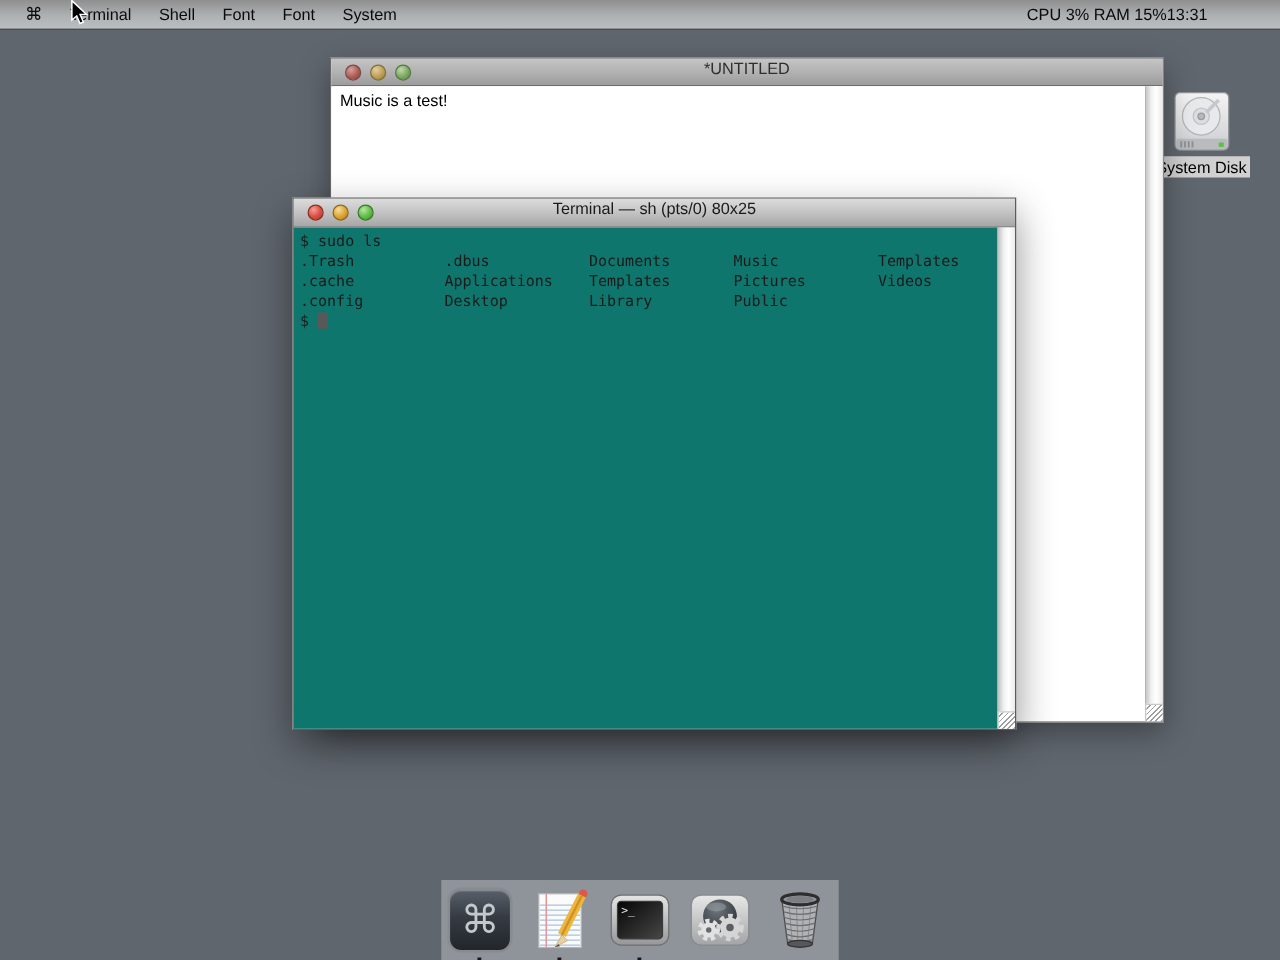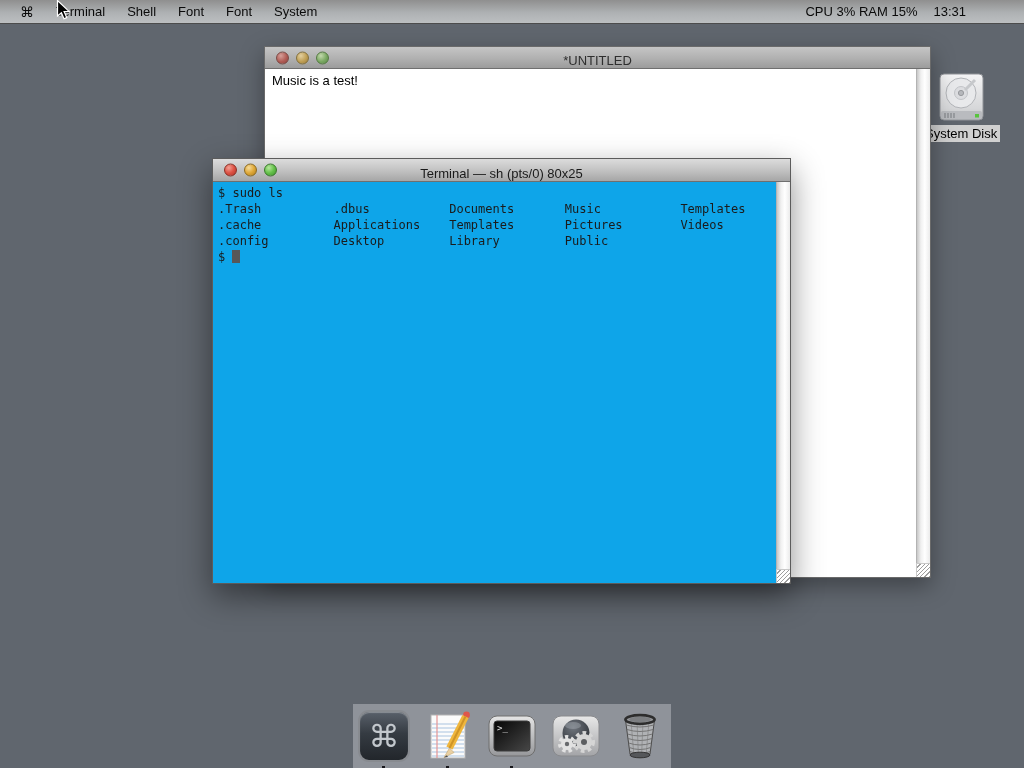--- a/index.html
+++ b/index.html
@@ -9,34 +9,34 @@
   #desktop { position:relative; width:1024px; height:768px; background:#60666e; overflow:hidden; }
 
   
   #menubar {
     position:absolute; top:0; left:0; width:1024px; height:24px; z-index:20;
     background:linear-gradient(180deg,#8f8f8f 0%,#aeb1b3 55%,#bcbfc1 100%);
     border-bottom:1px solid #4c4c4c;
     display:flex; align-items:center; font-size:13px; color:#0a0a0a;
   }
   #menubar .left { display:flex; align-items:center; gap:22px; padding-left:20px; }
-  #menubar .right { margin-left:auto; display:flex; align-items:center; gap:16px; padding-right:58px; }
+  #menubar .right { margin-left:auto; display:flex; align-items:center; gap:0; padding-right:58px; }
   .menu-item { cursor:default; white-space:nowrap; }
   .cmd-glyph { font-family:"DejaVu Sans", sans-serif; font-size:14px; }
 
   
   #mouse-cursor { position:absolute; left:56px; top:0; z-index:50; pointer-events:none; }
 
   
   .window { position:absolute; background:#ffffff; border:1px solid #6a6a6a; }
   .titlebar {
     position:relative; width:100%;
     border-bottom:1px solid #6f6f6f;
     text-align:center; color:#1a1a1a; font-size:13px;
-    display:flex; align-items:flex-end; justify-content:center;
+    display:flex; align-items:flex-start; justify-content:center;
   }
   .titlebar.active { background:linear-gradient(180deg,#dcdcdc 0%,#c3c3c3 50%,#a6a6a6 100%); }
   .titlebar.inactive { background:linear-gradient(180deg,#c5c5c5 0%,#b0b0b0 55%,#9c9c9c 100%); color:#2e2e2e; }
   .traffic { position:absolute; left:11px; top:50%; transform:translateY(-50%); display:flex; gap:7px; }
   .tl { width:13px; height:13px; border-radius:50%; }
   .tl.red    { background:radial-gradient(circle at 35% 30%, #f2a196 0%, #dd5244 50%, #a8352a 100%); border:1px solid #8b2f24; }
   .tl.yellow { background:radial-gradient(circle at 35% 30%, #f6dc9c 0%, #dfa838 50%, #aa7c20 100%); border:1px solid #8c6a1e; }
   .tl.green  { background:radial-gradient(circle at 35% 30%, #b8e79e 0%, #64c14a 50%, #3f8f2c 100%); border:1px solid #38792a; }
   .tl.dim-red    { background:radial-gradient(circle at 35% 30%, #d6a09a 0%, #b05c55 55%, #8a443f 100%); border:1px solid #7a4a45; }
   .tl.dim-yellow { background:radial-gradient(circle at 35% 30%, #e2cf9f 0%, #bf9f55 55%, #97793c 100%); border:1px solid #83703c; }
@@ -55,24 +55,24 @@
 
   
   #editor-window { left:264px; top:46px; width:667px; height:532px; z-index:5;
     box-shadow:0 8px 22px rgba(0,0,0,0.35); }
   #editor-window .titlebar { height:22px; }
   #editor-content { position:absolute; top:22px; left:0; right:0; bottom:0; background:#fff;
     font-size:13px; color:#000; padding:4px 20px 0 7px; }
   #editor-window .vscroll { top:22px; bottom:14px; }
 
   
-  #terminal-window { left:212px; top:158px; width:579px; height:426px; z-index:10;
+  #terminal-window { left:234px; top:158px; width:579px; height:426px; z-index:10;
     box-shadow:0 12px 30px rgba(0,0,0,0.45); border-color:#5c5c5c; }
   #terminal-window .titlebar { height:23px; }
-  #terminal-content { position:absolute; top:23px; left:0; right:14px; bottom:0; background:#0ea5e9;
+  #terminal-content { position:absolute; top:23px; left:0; right:14px; bottom:0; background:#0f766e;
     padding:3px 0 0 5px;
     font-family:"DejaVu Sans Mono", monospace; font-size:12px; line-height:16px; color:#1b1b1b; }
   .term-line { white-space:pre; }
   #terminal-cursor { display:inline-block; width:8px; height:13px; background:#585858; vertical-align:-2px; }
   #terminal-window .vscroll { top:23px; bottom:14px; }
 
   
   #disk-icon { position:absolute; left:920px; top:70px; z-index:1; }
   #disk-icon svg { position:absolute; left:18px; top:2px; }
   #disk-label { position:absolute; left:2px; top:55px; background:#d0d0d0; color:#000;

